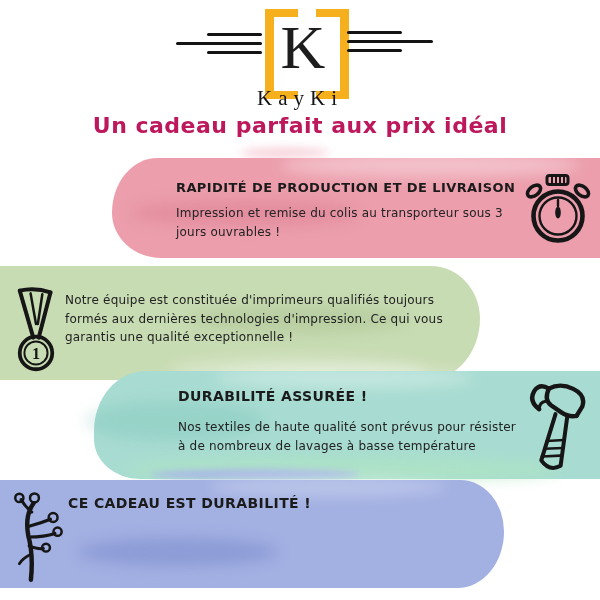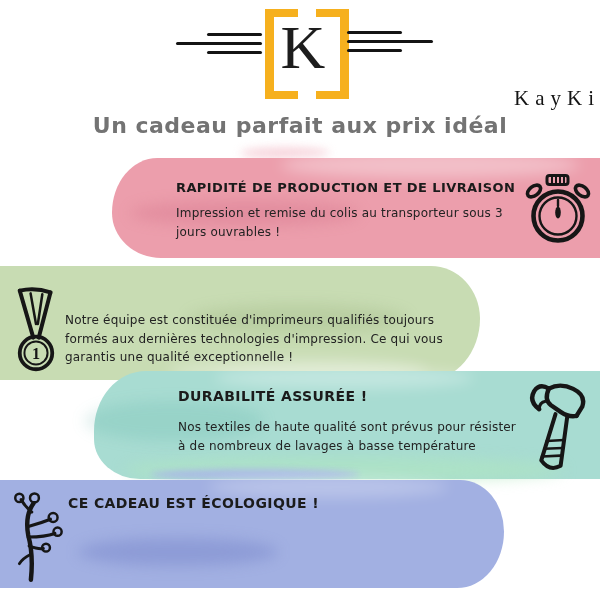--- a/index.html
+++ b/index.html
@@ -17,26 +17,26 @@
     font-family:"Liberation Serif", serif; font-size:62px; line-height:82px; color:#1d1d1d;
   }
   .speedlines i{display:block; position:absolute; height:3px; background:#141414; border-radius:2px;}
   .sl-left i:nth-child(1){top:33px; left:207px; width:55px;}
   .sl-left i:nth-child(2){top:42px; left:176px; width:86px;}
   .sl-left i:nth-child(3){top:51px; left:207px; width:55px;}
   .sl-right i:nth-child(1){top:31px; left:347px; width:55px;}
   .sl-right i:nth-child(2){top:40px; left:347px; width:86px;}
   .sl-right i:nth-child(3){top:49px; left:347px; width:55px;}
   .brand-name{
-    position:absolute; top:86px; left:0; width:100%; text-align:right;
+    position:absolute; top:86px; left:0; width:100%; text-align:center;
     font-family:"Liberation Serif", serif; font-size:21px; letter-spacing:6px; color:#141414;
   }
   .title{
     position:absolute; top:113px; left:0; width:100%; margin:0; text-align:center;
-    font-size:22px; font-weight:bold; letter-spacing:0.5px; color:#737373;
+    font-size:22px; font-weight:bold; letter-spacing:0.5px; color:#be185d;
   }
   
   .band{position:absolute;}
   .wash{position:absolute; border-radius:50%; filter:blur(7px); pointer-events:none;}
   .band-pink{left:112px; top:158px; width:498px; height:100px;
     background:#EC9EAC; border-radius:48px 4px 6px 52px / 58px 8px 10px 48px;}
   .band-pink .w1{background:rgba(255,255,255,.35); width:300px; height:26px; top:-6px; right:30px;}
   .band-pink .w2{background:rgba(198,86,112,.22); width:230px; height:26px; left:18px; top:42px;}
   .smudge{position:absolute; left:240px; top:147px; width:90px; height:12px; background:#F6CDD6; border-radius:50%; filter:blur(4px); opacity:.8;}
   .band-green{left:-12px; top:266px; width:492px; height:114px;
@@ -59,21 +59,21 @@
   .band h2{
     margin:0; font-size:14px; font-weight:bold; letter-spacing:0.4px;
     white-space:nowrap; color:#1b1b1b;
   }
   .band-pink h2{font-size:13px;}
   .band p{
     margin:0; font-size:12px; line-height:1.55; letter-spacing:0.2px;
     white-space:pre-line; color:#222; font-weight:500;
   }
   .band-pink .band-text{padding:22px 0 0 64px;} .band-pink p{margin-top:9px;}
-  .band-green .band-text{padding:21px 0 0 77px;} .band-green p{margin-top:24px;}
+  .band-green .band-text{padding:21px 0 0 77px;} .band-green p{margin-top:4px;}
   .band-teal .band-text{padding:17px 0 0 84px;} .band-teal p{margin-top:14px;}
   .band-blue .band-text{padding:15px 0 0 80px;} .band-blue p{margin-top:10px;}
   
   .icon{position:absolute;}
   .icon-stopwatch{right:15px; top:15px; width:74px; height:72px;}
   .icon-medal{left:20px; top:16px; width:56px; height:95px;}
   .icon-hammer{right:12px; top:12px; width:78px; height:92px;}
   .icon-branch{left:18px; top:7px; width:64px; height:100px;}
   .icon svg{width:100%; height:100%;}
   .ink{stroke:#161616; fill:none; stroke-linecap:round; stroke-linejoin:round;}
@@ -183,17 +183,17 @@
         <path class="ink" d="M26,40 Q40,36 50,32" stroke-width="3.6"></path>
         <circle class="ink" cx="53" cy="30" r="5" stroke-width="2.8"></circle>
         <path class="ink" d="M25,52 Q44,52 55,48" stroke-width="3.6"></path>
         <circle class="ink" cx="58" cy="46" r="4.6" stroke-width="2.8"></circle>
         <path class="ink" d="M26,62 Q36,66 42,65" stroke-width="3.4"></path>
         <circle class="ink" cx="45" cy="64" r="4.4" stroke-width="2.8"></circle>
         <path class="ink" d="M27,72 Q19,76 15,82" stroke-width="3.2"></path>
       </svg>
     </div>
     <div class="band-text">
-      <h2>CE CADEAU EST ÉCOLOGIQUE !</h2>
+      <h2>CE CADEAU EST DURABILITÉ !</h2>
     </div>
   </div>
 
 </div>
 
 </body></html>

